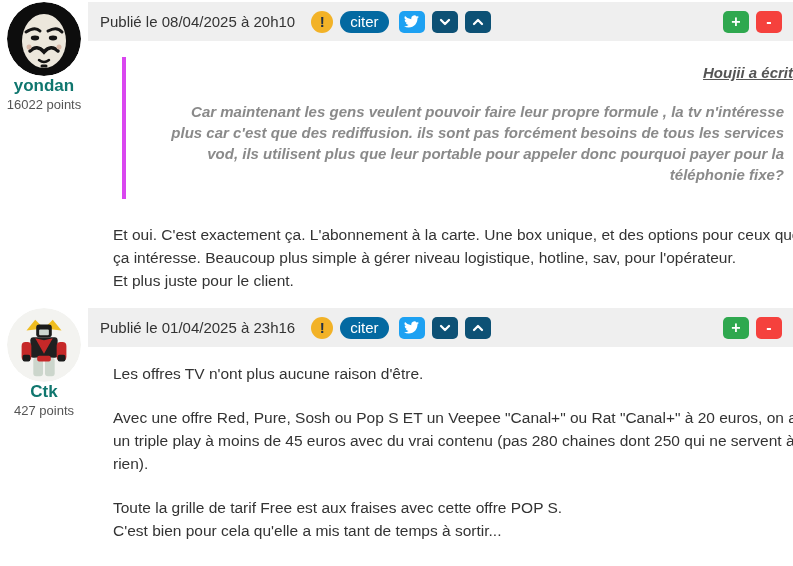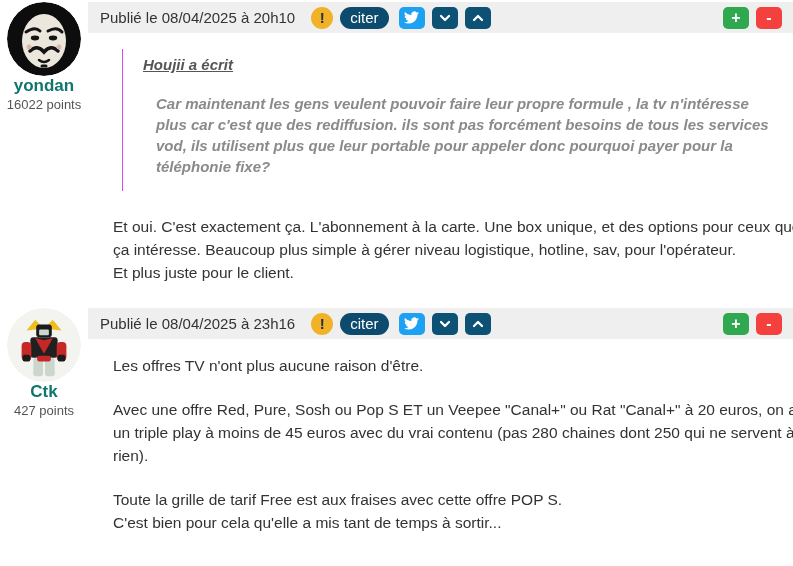--- a/index.html
+++ b/index.html
@@ -7,34 +7,34 @@
        font-family:"Liberation Sans",sans-serif;color:#333;}
   .post{position:absolute;left:0;width:793px;display:flex;}
   .post-1{top:2px;}
   .post-2{top:308px;}
   .author-col{width:88px;flex:0 0 88px;text-align:center;}
   .avatar{width:74px;height:74px;border-radius:50%;overflow:hidden;margin:0 auto;display:block;cursor:pointer;}
   .avatar svg{display:block;width:74px;height:74px;}
   .author-name{font-weight:bold;font-size:17px;color:#0f766e;}
   .author-points{font-size:13px;color:#555;margin-top:1px;}
   .content-col{flex:1;min-width:0;}
-  .post-header{height:31px;background:#efefef;display:flex;align-items:center;padding:0 11px 0 12px;}
+  .post-header{height:39px;background:#efefef;display:flex;align-items:center;padding:0 11px 0 12px;}
   .published{font-size:15px;color:#333;margin-right:16px;white-space:nowrap;}
   .icon-btn{border:none;display:inline-flex;align-items:center;justify-content:center;
             cursor:pointer;padding:0;margin-right:7px;}
   .warn{width:22px;height:22px;border-radius:50%;background:#f2b227;color:#233043;
         font-weight:bold;font-size:15px;line-height:22px;}
-  .citer{height:22px;border-radius:12px;background:#0c4a6e;color:#fff;font-size:15px;
+  .citer{height:22px;border-radius:12px;background:#0369a1;color:#fff;font-size:15px;
          padding:0 10px;font-family:"Liberation Sans",sans-serif;margin-right:10px;}
   .sq{width:26px;height:22px;border-radius:5px;}
   .twitter{background:#1da1f2;}
   .chev{background:#0d5175;}
   .plus{background:#2fa84f;color:#fff;font-weight:bold;font-size:16px;margin-left:auto;margin-right:7px;}
   .minus{background:#f5413d;color:#fff;font-weight:bold;font-size:16px;margin-right:0;}
-  .quote{margin:16px 0 0 34px;border-left:1px solid #d946ef;padding:7px 0 14px 20px;min-height:96px;}
+  .quote{margin:16px 0 0 34px;border-left:4px solid #d946ef;padding:7px 0 14px 20px;min-height:96px;text-align:right;}
   .quote-title{font-size:15px;font-weight:bold;font-style:italic;text-decoration:underline;color:#555;}
   .quote-text{margin:20px 0 0 13px;width:625px;font-size:15px;font-style:italic;
               color:#8a8a8a;line-height:21px;font-weight:bold;}
   .body-text{padding-left:5px;margin-left:20px;}
   .body-text p{margin:0 0 21px 0;font-size:15.5px;line-height:23px;color:#333;
                width:700px;white-space:pre-line;}
   .post-1 .body-text{margin-top:24px;}
   .post-2 .body-text{margin-top:15px;}
 </style>
 </head>
@@ -112,21 +112,21 @@
         <rect x="27" y="51" width="10" height="19" rx="3" fill="#ccd6cc"></rect>
         <rect x="39" y="51" width="10" height="19" rx="3" fill="#ccd6cc"></rect>
         <rect x="31" y="49" width="14" height="6" rx="2" fill="#c62828"></rect>
       </svg>
     </span>
     <div class="author-name">Ctk</div>
     <div class="author-points">427 points</div>
   </div>
   <div class="content-col">
     <div class="post-header">
-      <span class="published">Publié le 08/04/2025 à 23h16</span>
+      <span class="published">Publié le 01/04/2025 à 23h16</span>
       <button class="icon-btn warn">!</button>
       <button class="icon-btn citer">citer</button>
       <button class="icon-btn sq twitter">
         <svg width="15" height="15" viewBox="0 0 24 24">
             <path fill="#fff" d="M23.95 4.57a10 10 0 01-2.82.77 4.96 4.96 0 002.16-2.72c-.95.56-2 .96-3.12 1.19a4.92 4.92 0 00-8.39 4.48A13.94 13.94 0 011.64 3.16a4.92 4.92 0 001.52 6.57 4.9 4.9 0 01-2.23-.62v.06a4.92 4.92 0 003.95 4.83 5 5 0 01-2.21.08 4.94 4.94 0 004.6 3.42A9.87 9.87 0 010 19.54a13.94 13.94 0 007.55 2.21c9.05 0 14-7.5 14-13.99 0-.21 0-.42-.02-.63a10 10 0 002.42-2.56z"></path>
           </svg>
       </button>
       <button class="icon-btn sq chev">
         <svg width="16" height="16" viewBox="0 0 24 24">
             <path d="M6 9l6 6 6-6" stroke="#fff" stroke-width="3.4" fill="none" stroke-linecap="round" stroke-linejoin="round"></path>

